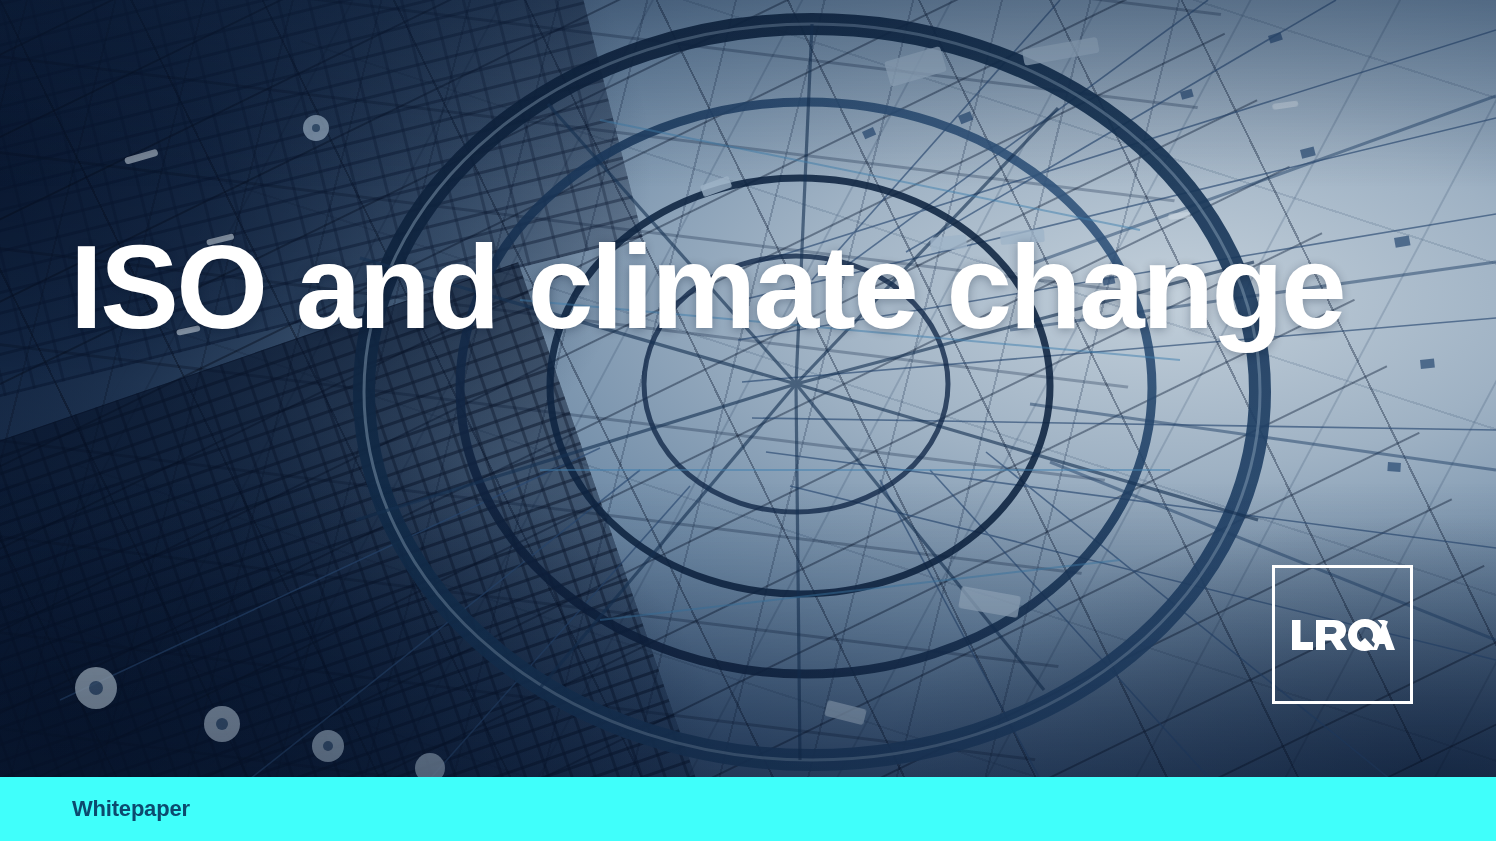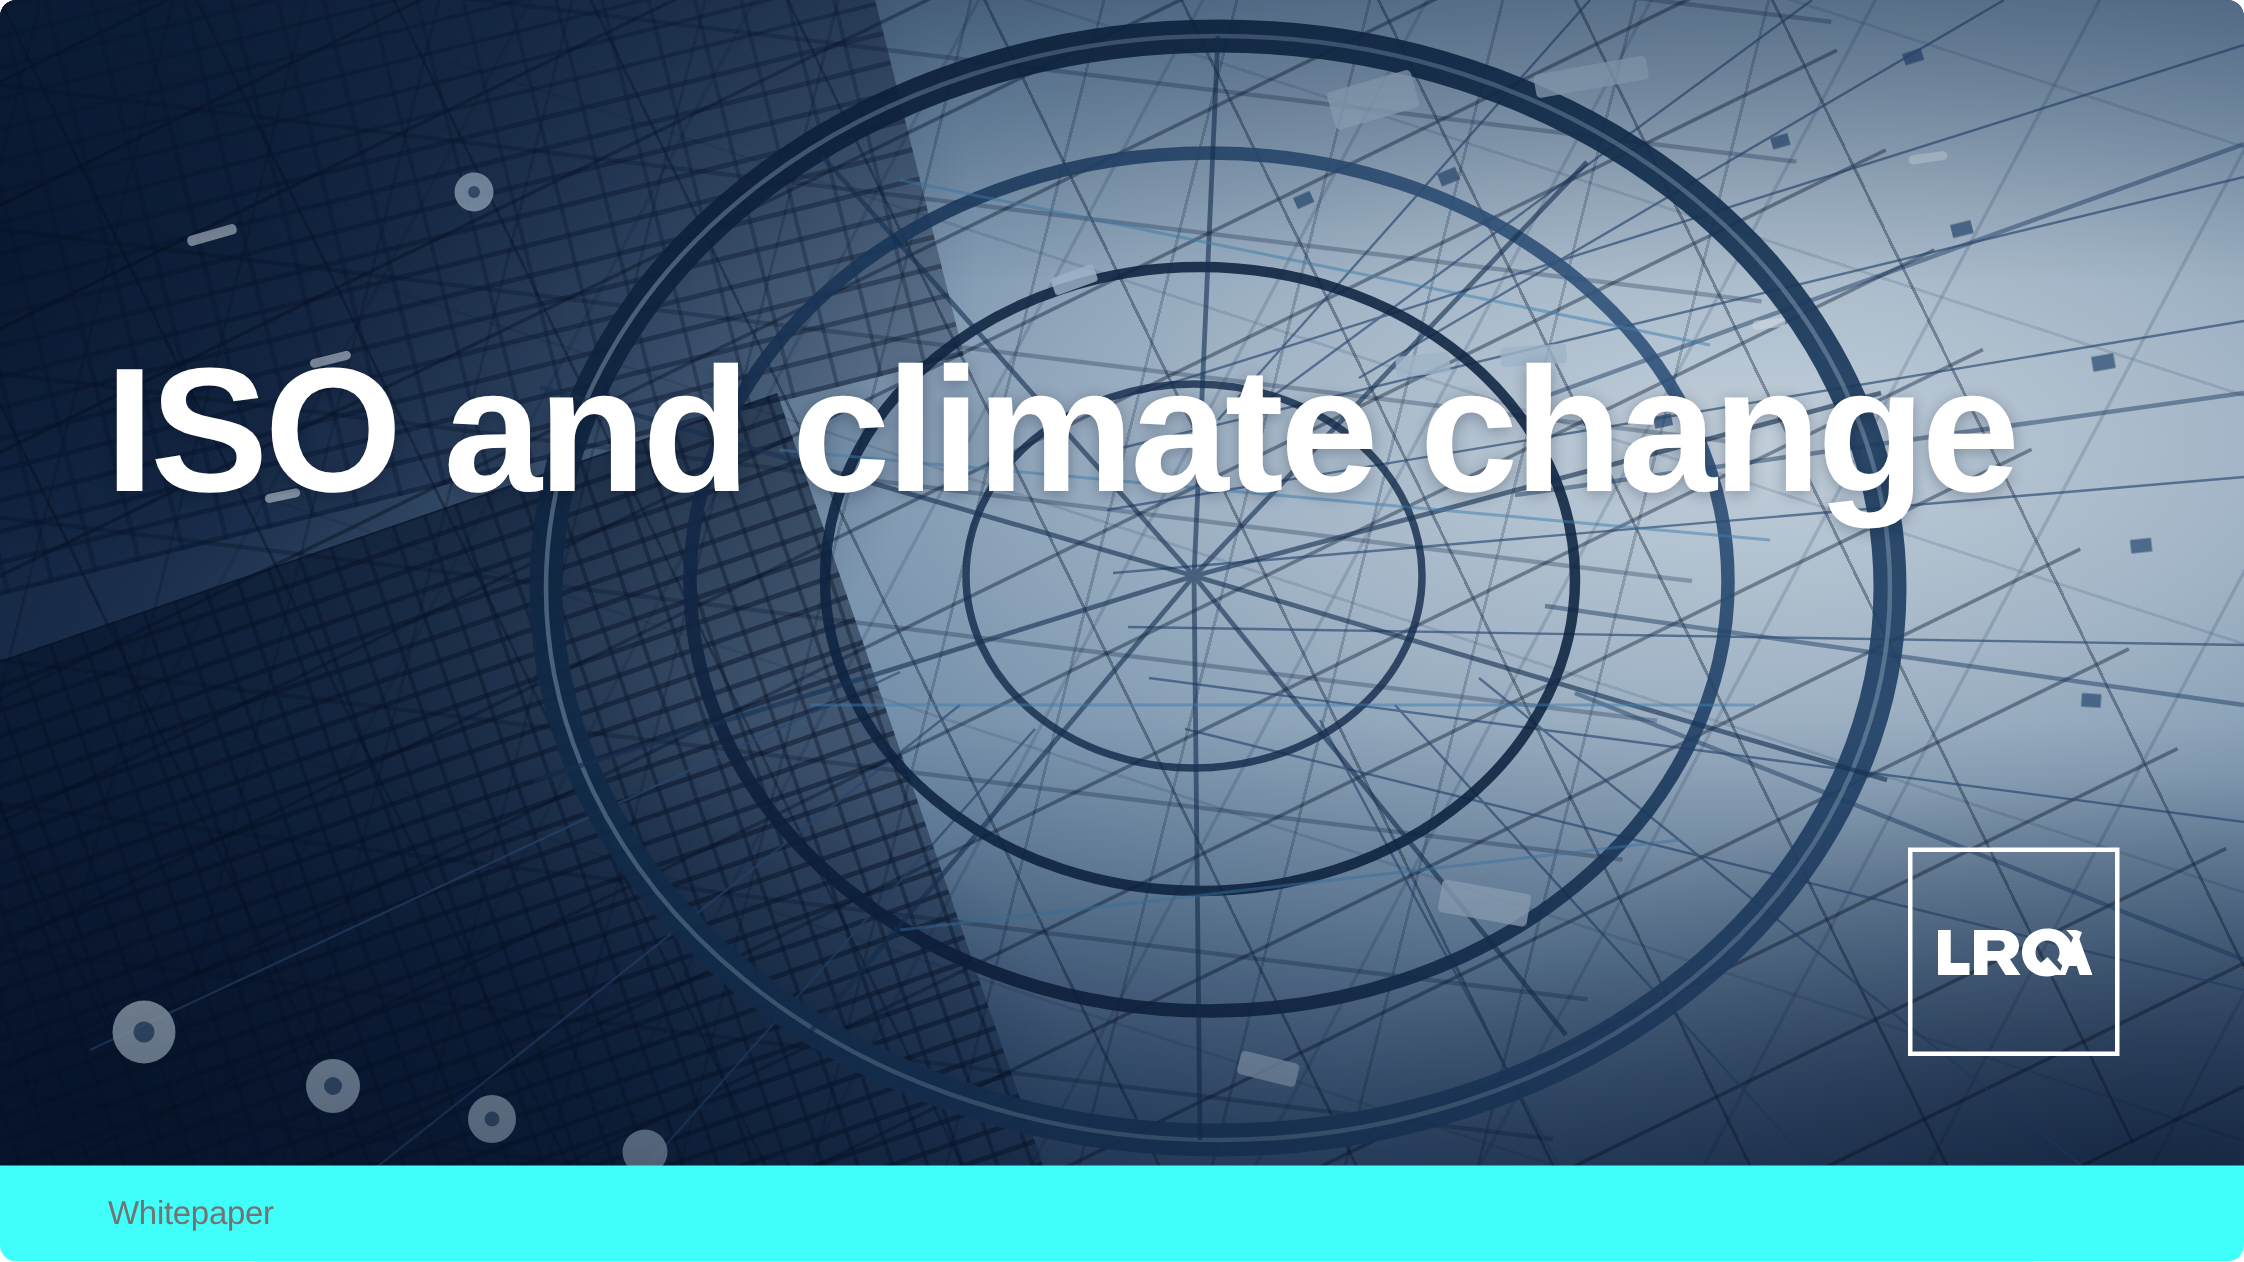--- a/index.html
+++ b/index.html
@@ -8,21 +8,20 @@
     width:1496px; height:841px;
     overflow:hidden;
     background:#ffffff;
     font-family:"Liberation Sans", sans-serif;
   }
 
   #cover {
     position:relative;
     width:1496px; height:841px;
     overflow:hidden;
-    border-radius:11px;
   }
 
   
   .photo {
     position:absolute;
     left:0; top:0;
     width:1496px; height:779px;
     overflow:hidden;
     background:#2c4a6b;
   }
@@ -151,23 +150,23 @@
     position:absolute;
     left:0; top:777px;
     width:1496px; height:64px;
     background:#40fffb;
   }
   .footer-label {
     position:absolute;
     left:72px; top:50%;
     transform:translateY(-50%);
     font-size:22px;
-    font-weight:400;
+    font-weight:700;
     letter-spacing:-.2px;
-    color:#737373;
+    color:#0c4a6e;
   }
 </style>
 </head>
 <body>
 
 <div id="cover">
 
   <div class="photo">
 
     <div class="sky"></div>

